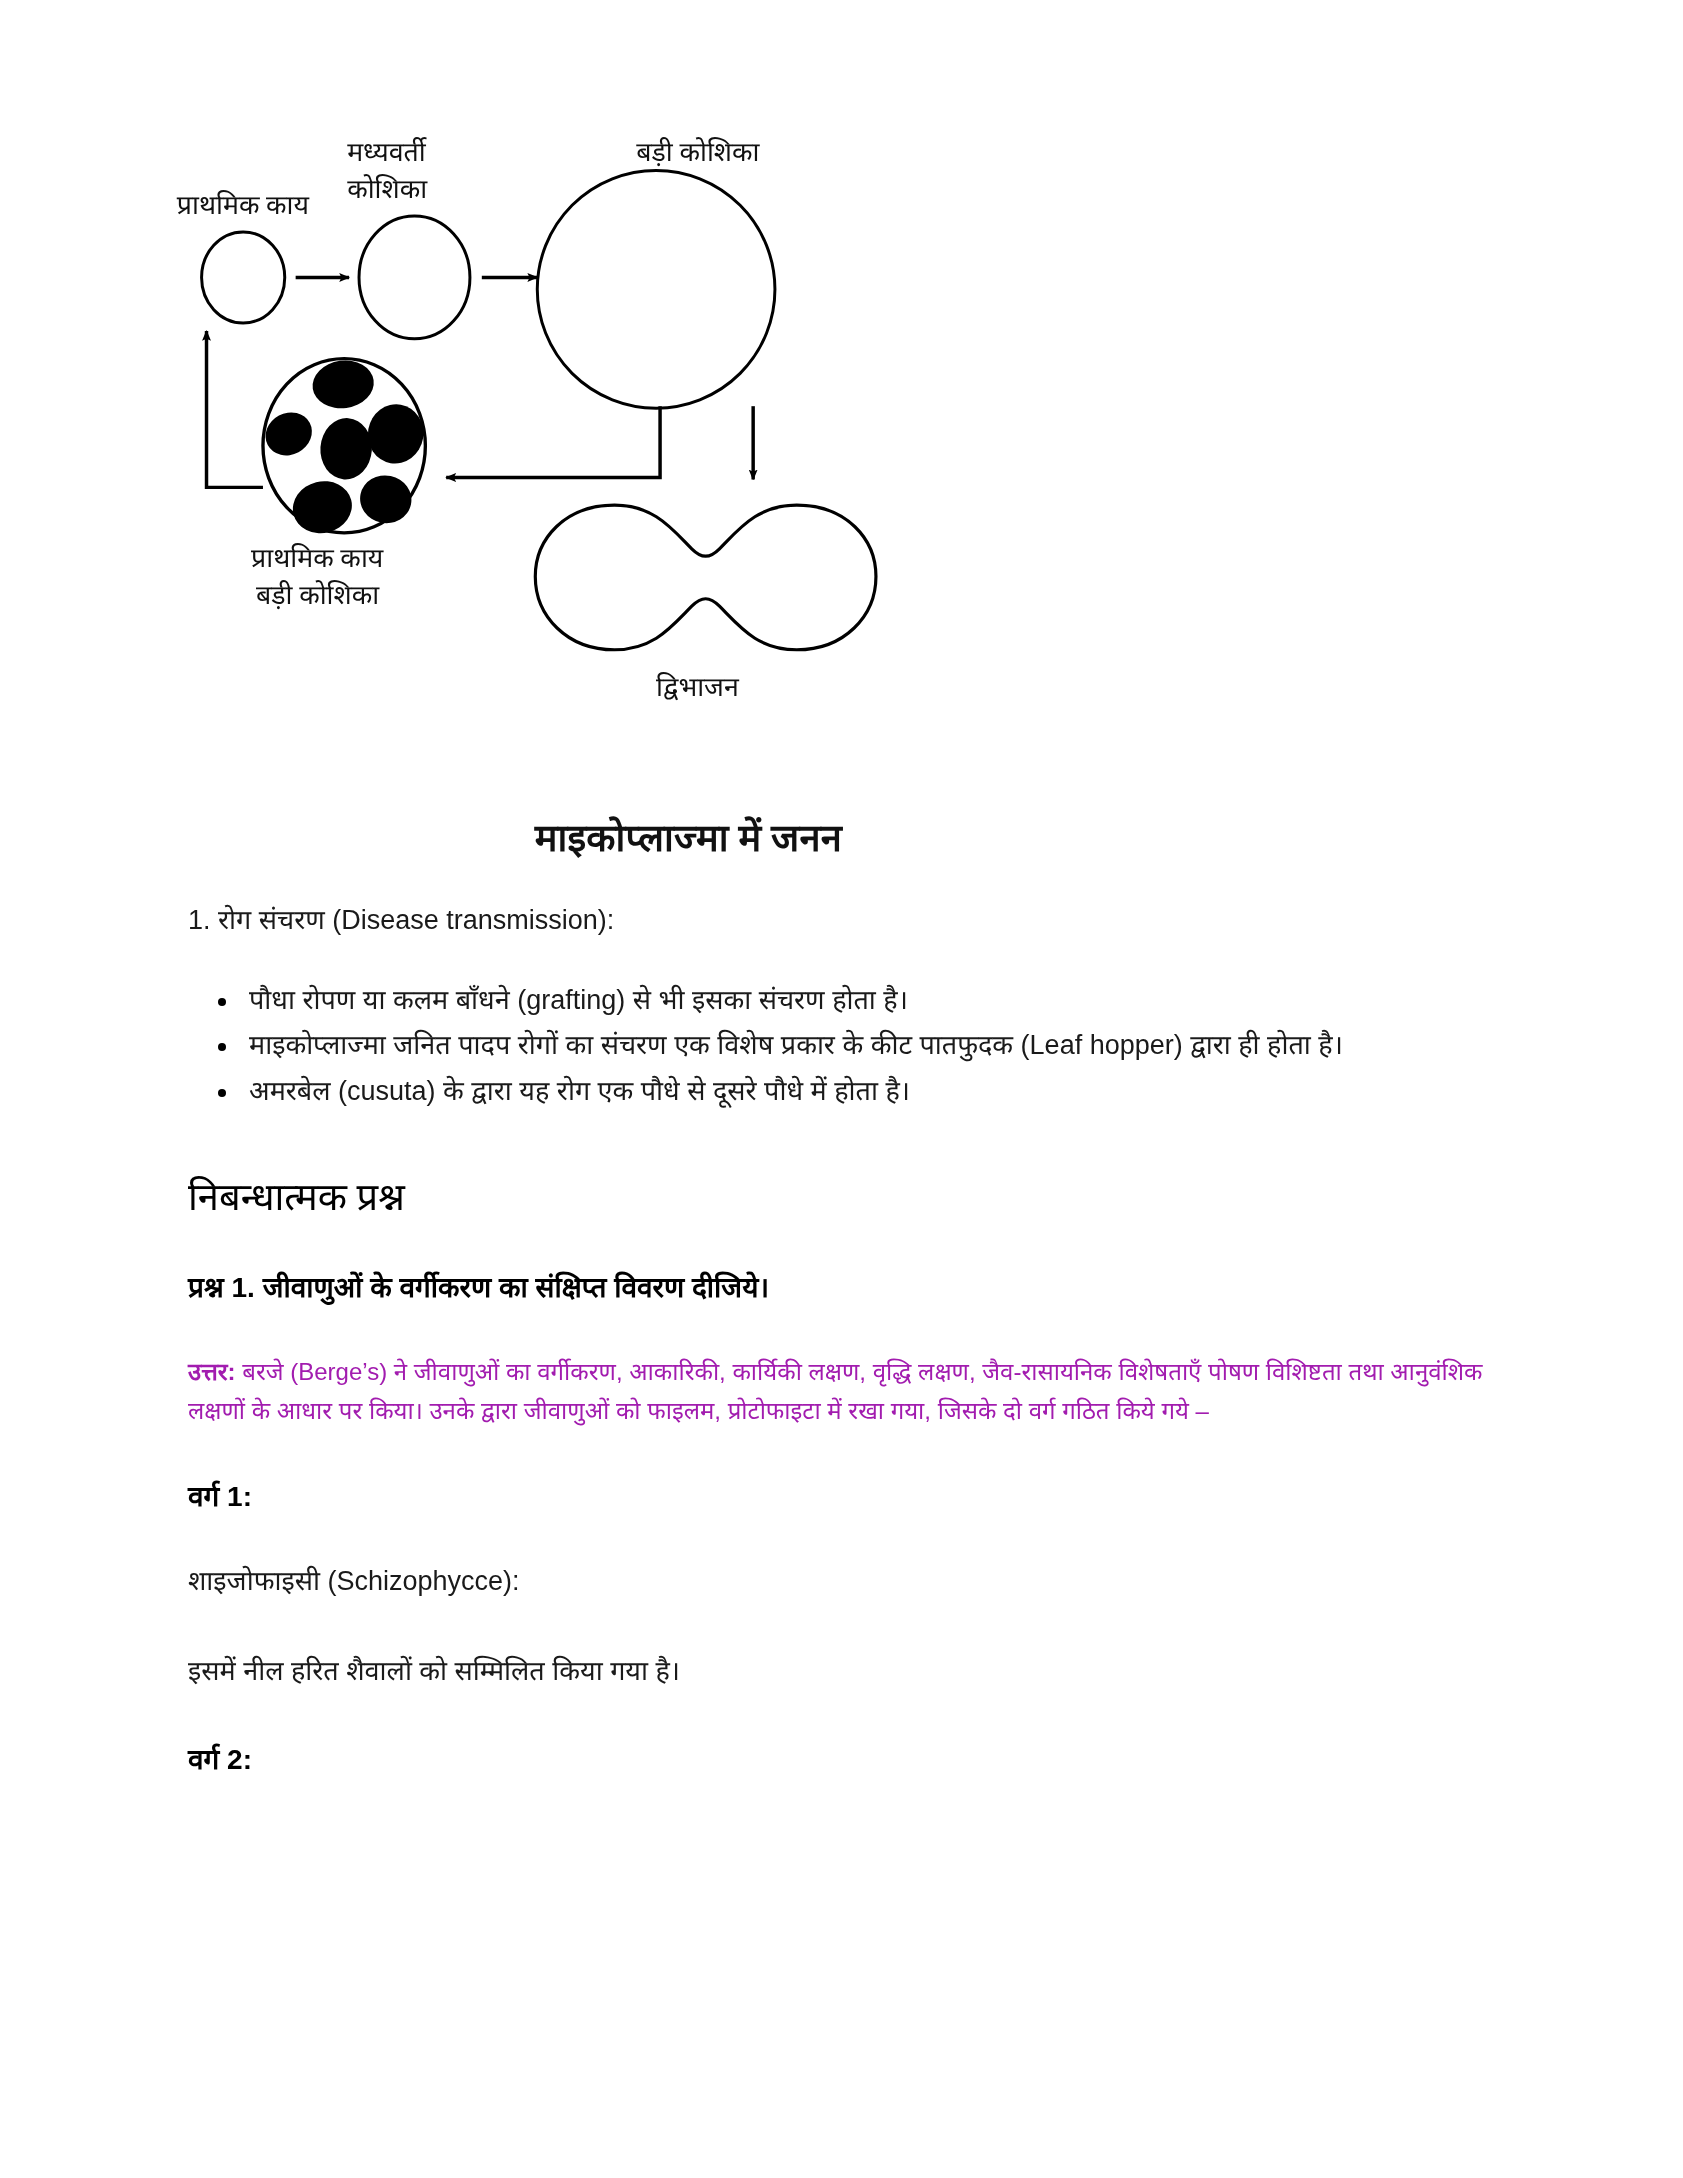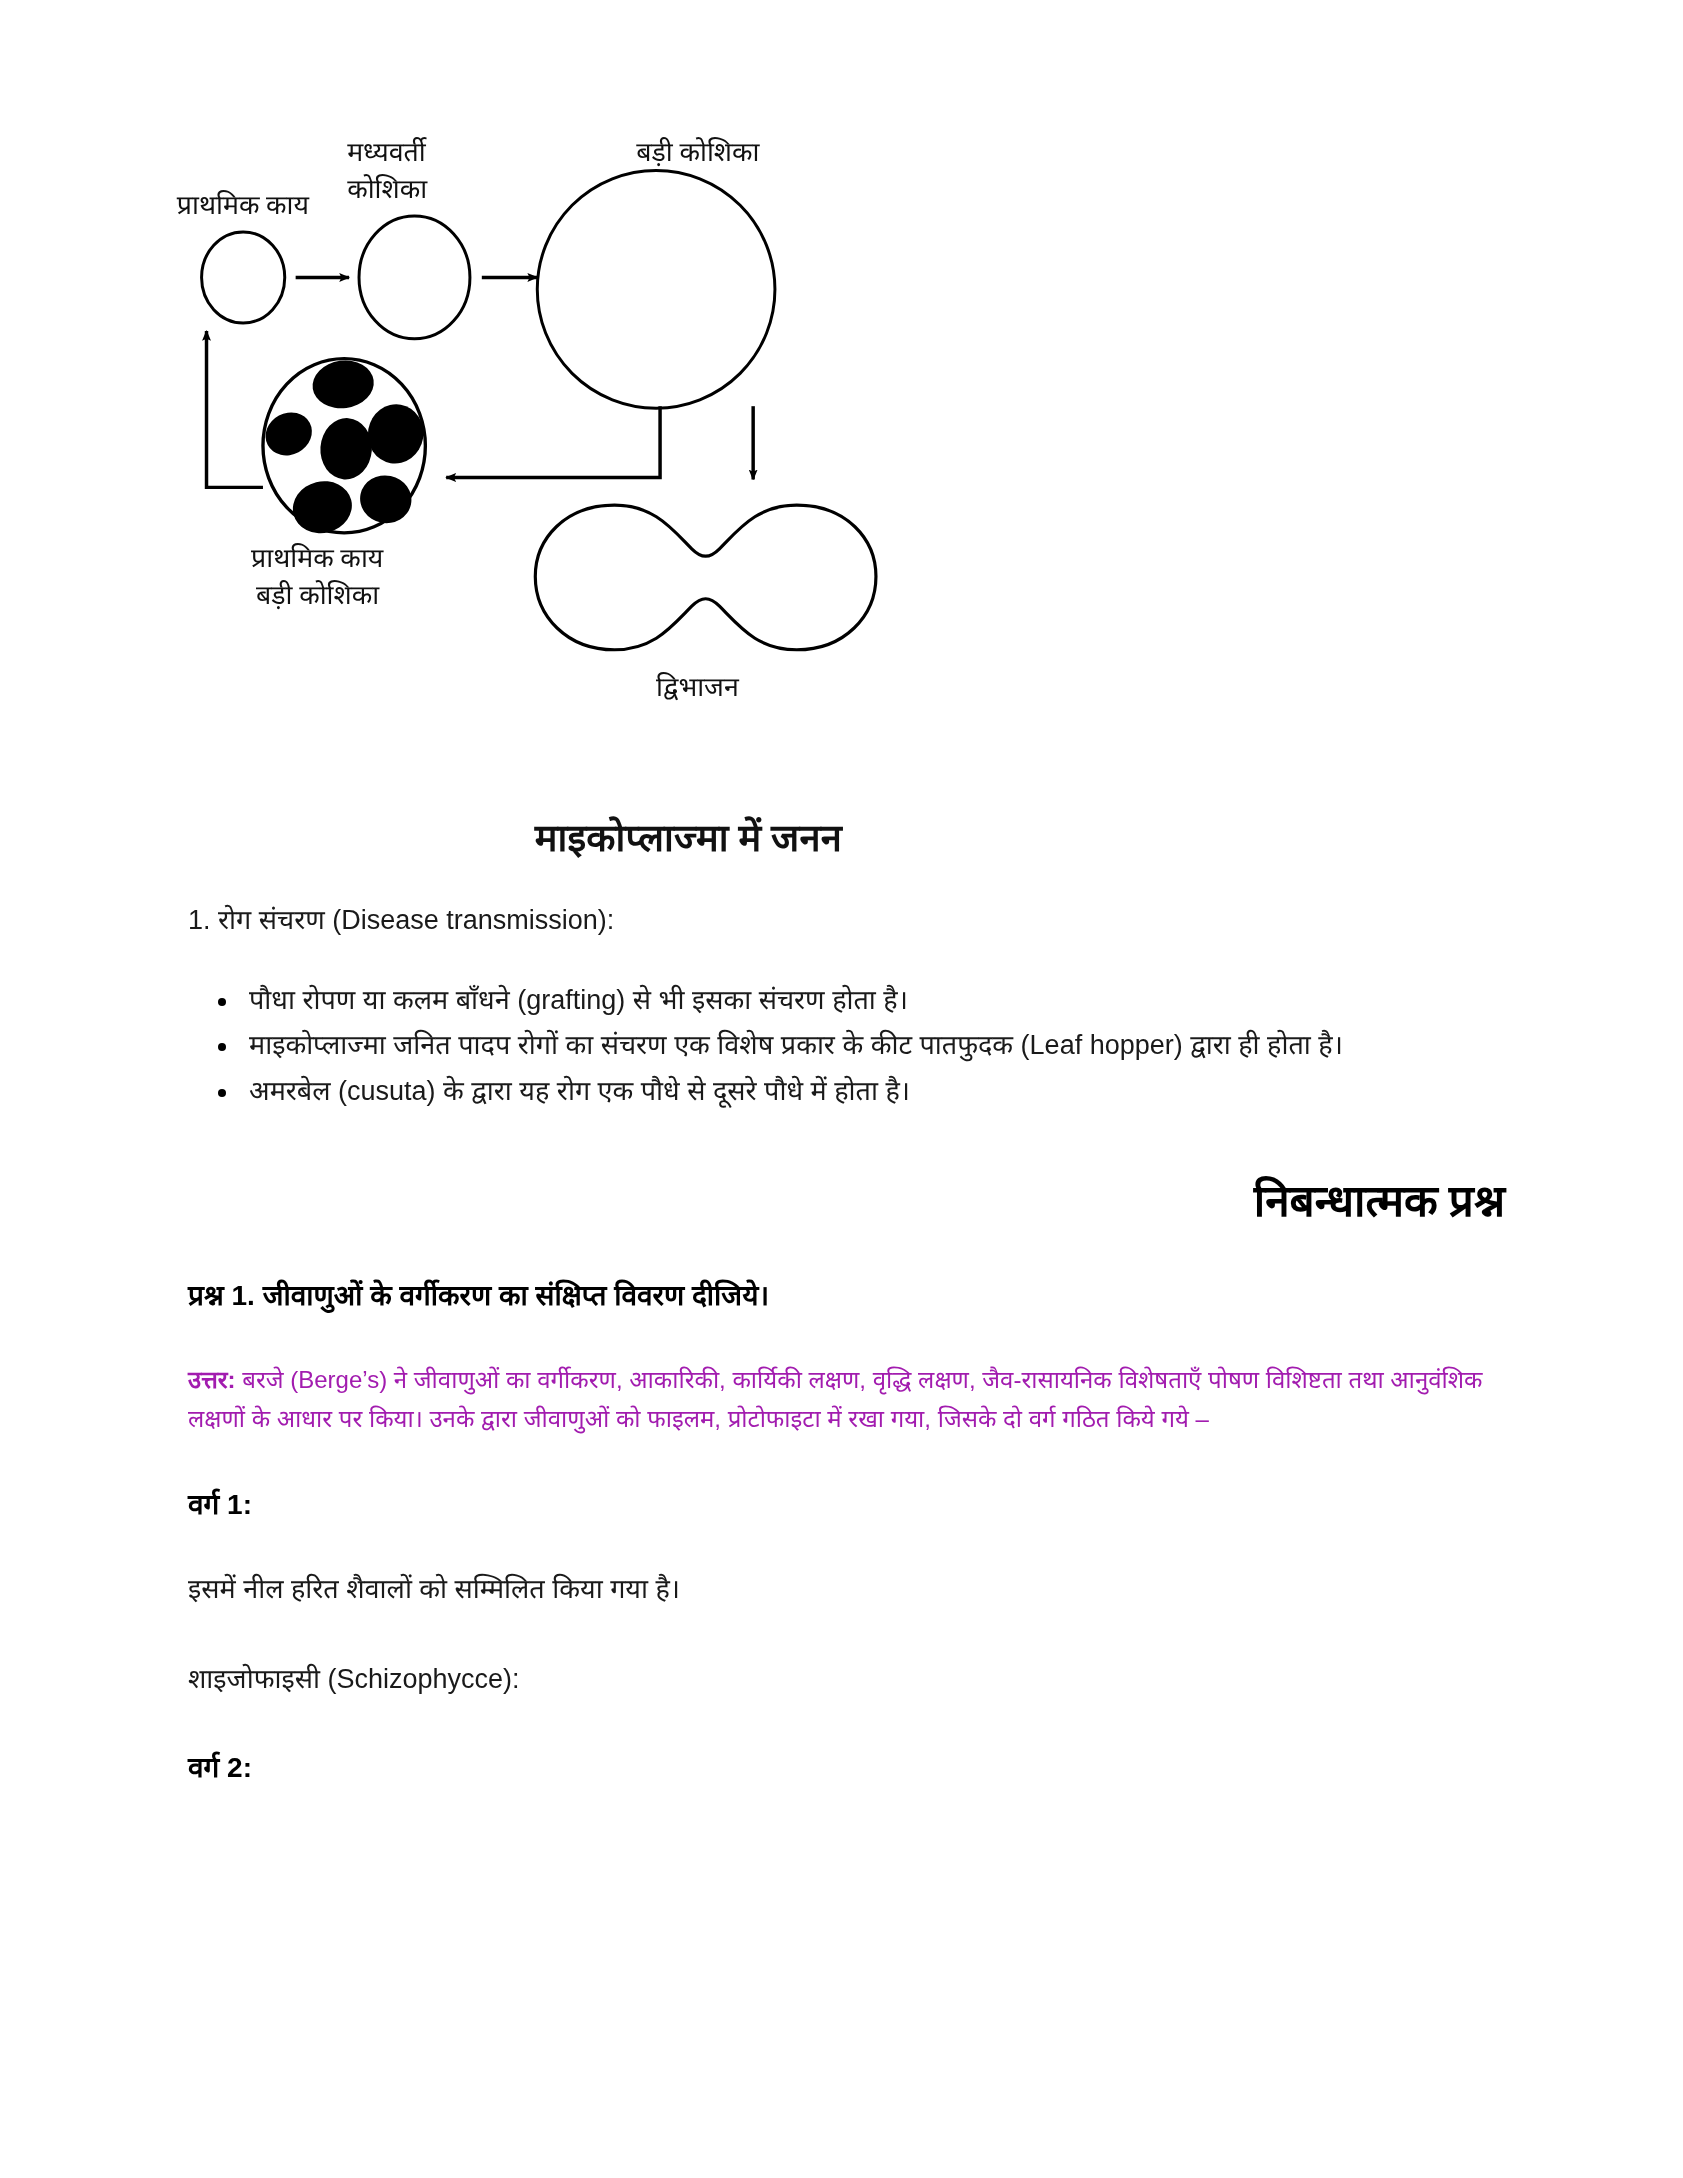--- a/index.html
+++ b/index.html
@@ -81,24 +81,24 @@
     position: absolute;
     left: 30px;
     top: 19px;
     width: 8px;
     height: 8px;
     border-radius: 50%;
     background: #000;
   }
 
   .section-heading {
-    text-align: right;
+    text-align: left;
     font-family: "Liberation Serif", "DejaVu Serif", serif;
-    font-weight: bold;
-    font-size: 44px;
+    font-weight: normal;
+    font-size: 38px;
     margin: 55px 0 46px 0;
     color: #000;
   }
 
   .question {
     font-weight: bold;
     font-size: 28px;
     line-height: 1.5;
     margin: 0 0 44px 0;
     color: #000;
@@ -209,22 +209,22 @@
     </ul>
 
     <h2 class="section-heading">निबन्धात्मक प्रश्न</h2>
 
     <p class="question">प्रश्न 1. जीवाणुओं के वर्गीकरण का संक्षिप्त विवरण दीजिये।</p>
 
     <p class="answer"><span class="lead">उत्तर:</span><span> बरजे (Berge’s) ने जीवाणुओं का वर्गीकरण, आकारिकी, कार्यिकी लक्षण, वृद्धि लक्षण, जैव-रासायनिक विशेषताएँ पोषण विशिष्टता तथा आनुवंशिक लक्षणों के आधार पर किया। उनके द्वारा जीवाणुओं को फाइलम, प्रोटोफाइटा में रखा गया, जिसके दो वर्ग गठित किये गये –</span></p>
 
     <p class="subheading">वर्ग 1:</p>
 
+    <p class="plain">शाइजोफाइसी (Schizophycce):</p>
+
     <p class="plain">इसमें नील हरित शैवालों को सम्मिलित किया गया है।</p>
-
-    <p class="plain">शाइजोफाइसी (Schizophycce):</p>
 
     <p class="subheading">वर्ग 2:</p>
 
 
   </div>
 </div>
 
 
 </body></html>

